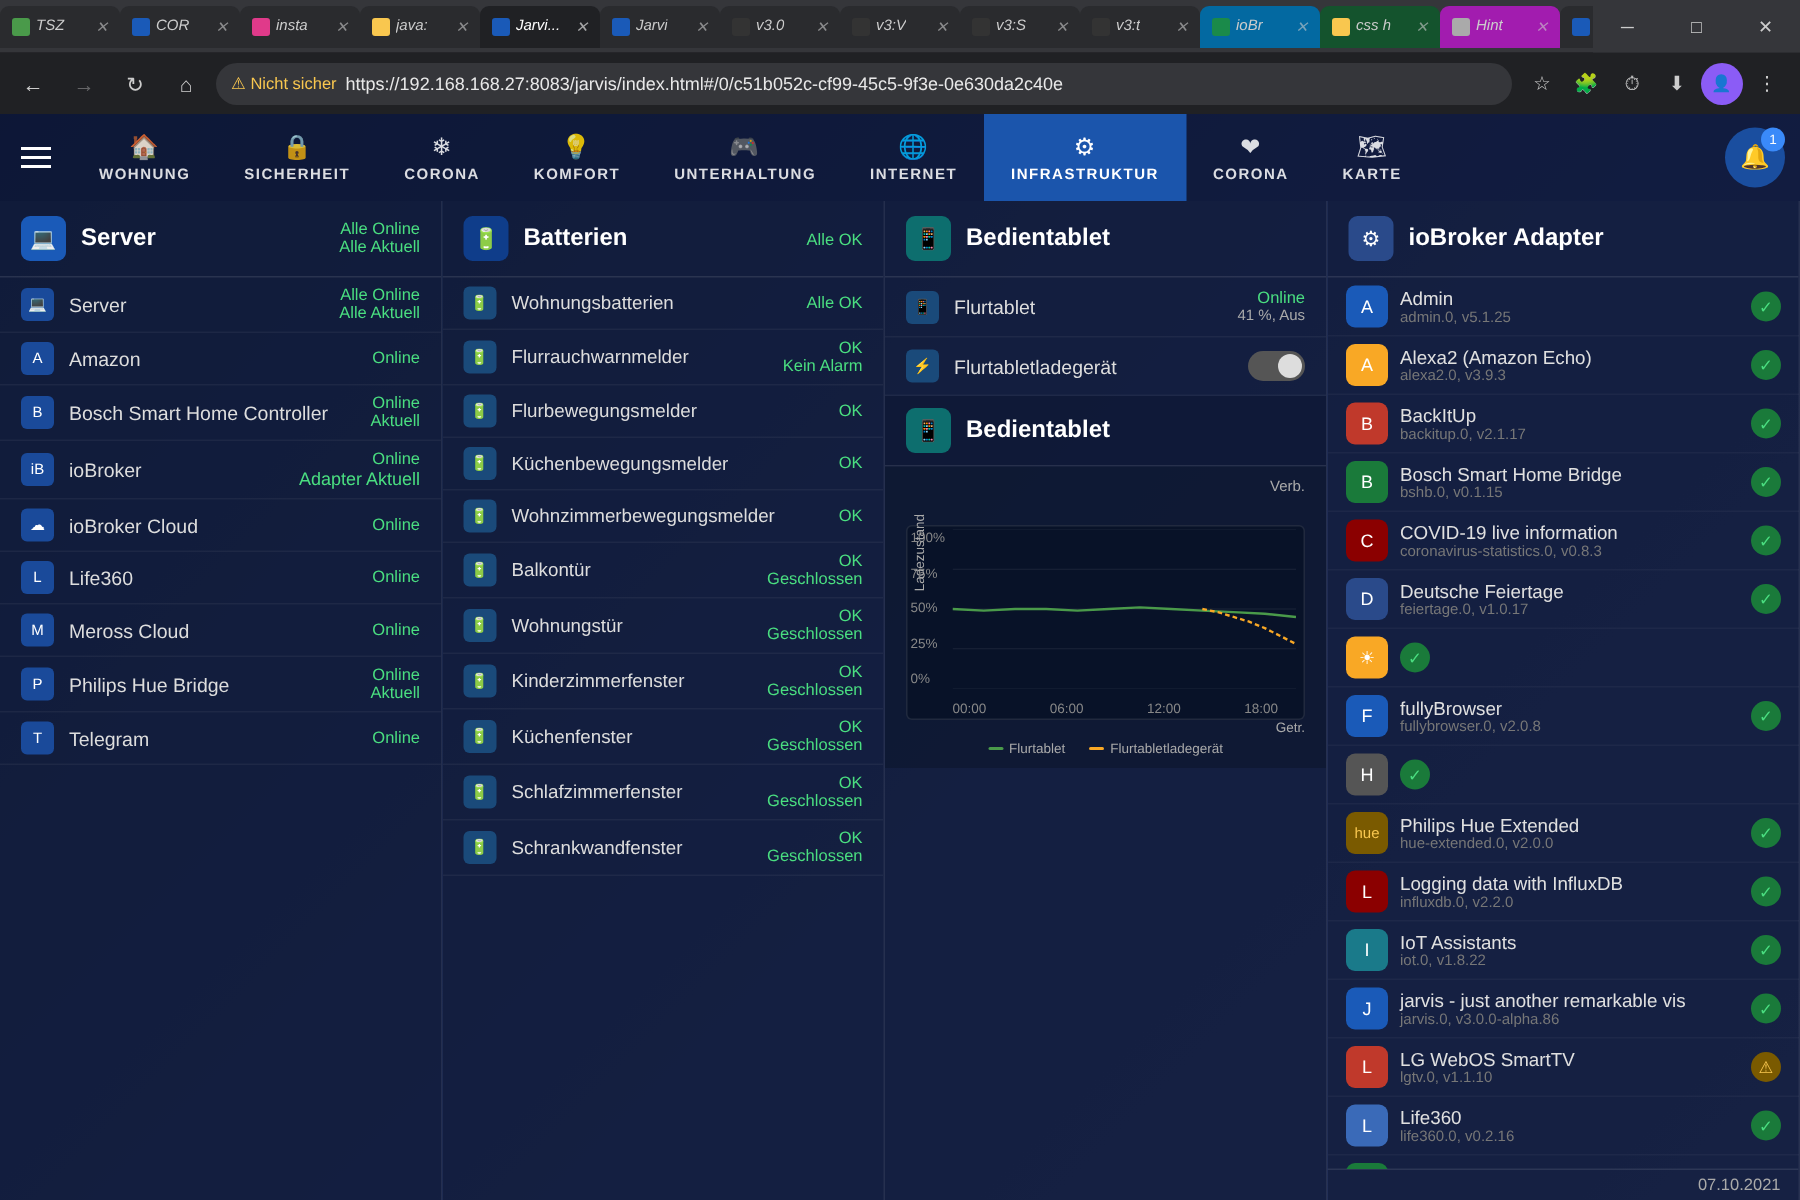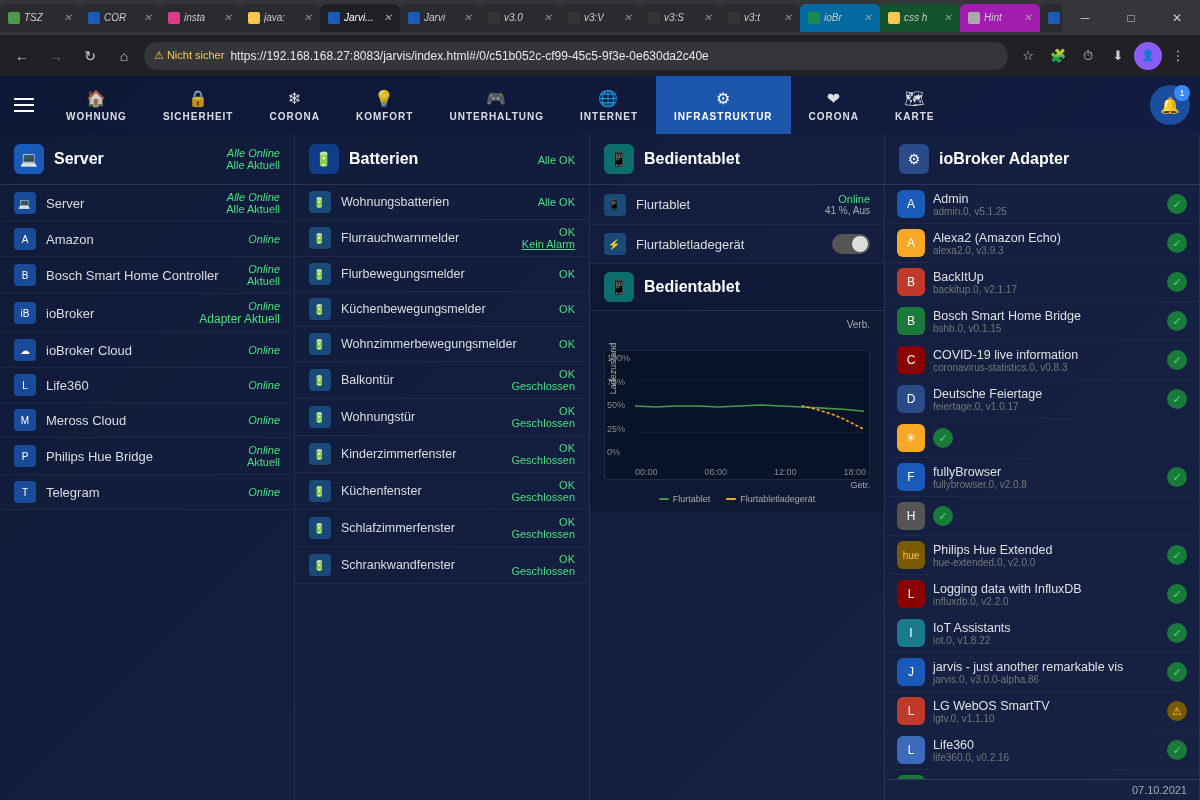--- a/index.html
+++ b/index.html
@@ -284,21 +284,21 @@
       flex: 1;
       font-size: 13px;
       color: #ddd;
     }
     .server-item-status {
       display: flex;
       flex-direction: column;
       align-items: flex-end;
       font-size: 11px;
     }
-    .status-online { color: #4ade80; font-style: italic; }
+    .status-online { color: #4ade80; }
     .status-aktuell { color: #4ade80; }
 
     
     .battery-panel {
       width: 295px;
     }
     .battery-item {
       display: flex;
       align-items: center;
       padding: 6px 14px;
@@ -323,21 +323,21 @@
       color: #ddd;
     }
     .battery-item-status {
       font-size: 11px;
       text-align: right;
       display: flex;
       flex-direction: column;
     }
     .status-ok { color: #4ade80; }
     .status-alle-ok { color: #4ade80; }
-    .status-kein-alarm { color: #4ade80; text-decoration: underline; }
+    .status-kein-alarm { color: #4ade80; }
     .status-geschlossen { color: #4ade80; }
 
     
     .tablet-panel {
       width: 295px;
     }
     .tablet-item {
       display: flex;
       align-items: center;
       padding: 8px 14px;
@@ -418,21 +418,21 @@
       flex-direction: column;
       justify-content: space-between;
       font-size: 9px;
       color: #888;
       padding: 2px 0;
     }
     .chart-x-labels {
       position: absolute;
       bottom: 2px;
       left: 30px;
-      right: 3px;
+      right: 17px;
       display: flex;
       justify-content: space-between;
       font-size: 9px;
       color: #888;
     }
     .chart-svg-wrapper {
       position: absolute;
       left: 30px;
       right: 5px;
       top: 2px;

